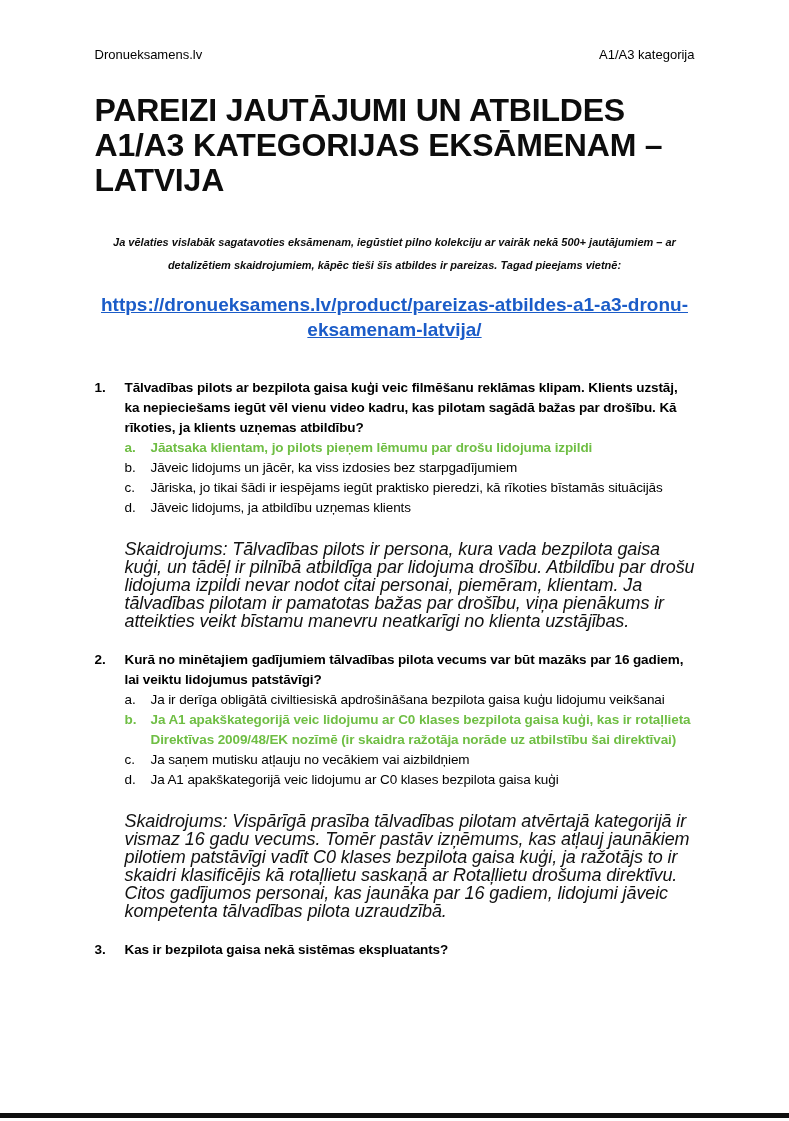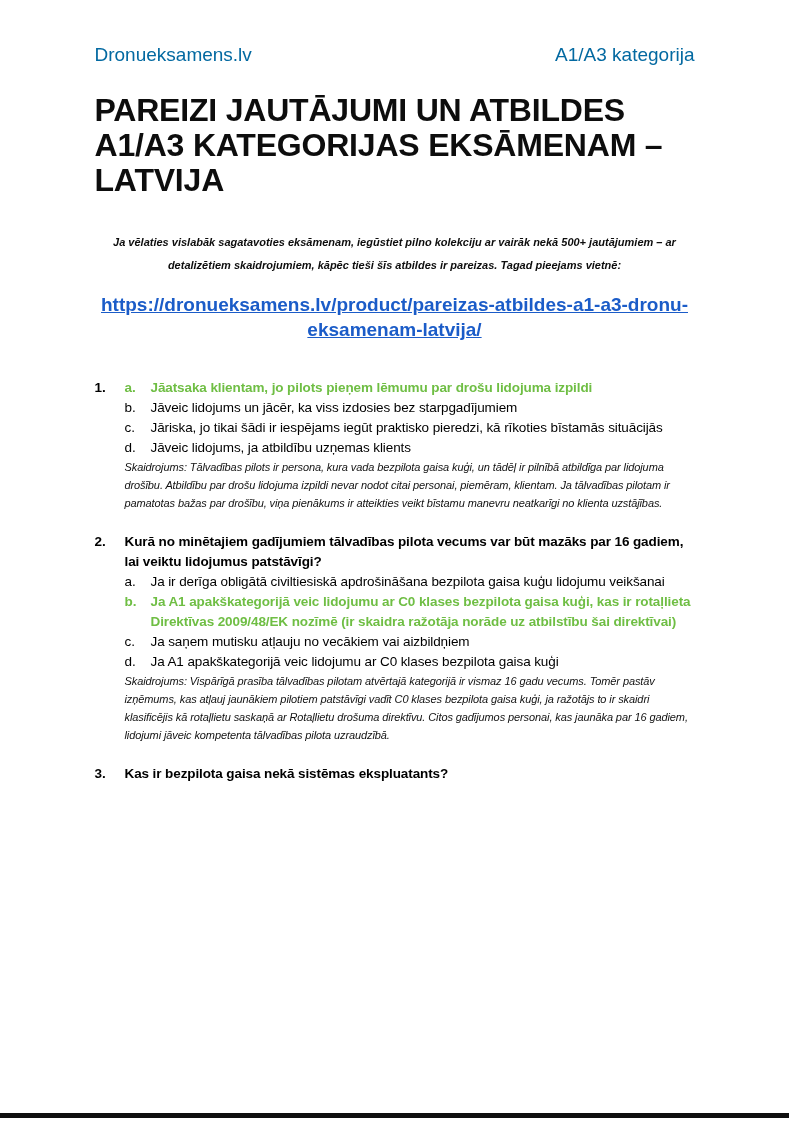--- a/index.html
+++ b/index.html
@@ -8,21 +8,21 @@
     width:789px;height:1121px;
     background:#ffffff;
     font-family:"Liberation Sans", sans-serif;
     color:#000000;
     overflow:hidden;
     margin:0 auto;
   }
   .content{ width:600px; margin:0 auto; padding-top:47px; }
   .header-row{
     display:flex; justify-content:space-between; align-items:flex-start;
-    font-size:19px; line-height:16px; color:#0369a1;
+    font-size:13px; line-height:16px; color:#000000;
   }
   .doc-title{
     margin-top:30px;
     text-align:left;
     font-size:32px; line-height:35px;
     font-weight:700; letter-spacing:-0.2px;
     color:#0d0d0d;
   }
   .subtitle{
     margin-top:21px;
@@ -62,22 +62,23 @@
     font-weight:700; font-size:13.5px; line-height:20px;
     letter-spacing:-0.1px;
   }
   .options{ margin-top:0px; }
   .option{ display:flex; font-size:13.5px; line-height:20px; }
   .letter{ width:26px; flex-shrink:0; }
   .otext{ flex:1; letter-spacing:-0.1px; }
   .option.correct{ color:#6fbe44; font-weight:700; }
   .explanation{
     margin-left:30px;
+    margin-top:22px;
     font-style:italic;
-    font-size:11px; line-height:18px;
+    font-size:18px; line-height:18px;
     letter-spacing:-0.1px;
     color:#111111;
   }
   .bottom-bar{
     position:absolute; left:0; bottom:3px;
     width:100%; height:5px;
     background:#0f0f0f;
   }
 </style>
 </head>
@@ -99,20 +100,21 @@
     <div class="link-wrap">
       <a href="#">https://dronueksamens.lv/product/pareizas-atbildes-a1-a3-dronu-eksamenam-latvija/</a>
     </div>
 
     <div class="questions">
 
       <div class="question-block">
         <div class="qrow">
           <div class="qnum">1.</div>
           <div class="qbody">
+            <div class="qtext">Tālvadības pilots ar bezpilota gaisa kuģi veic filmēšanu reklāmas klipam. Klients uzstāj, ka nepieciešams iegūt vēl vienu video kadru, kas pilotam sagādā bažas par drošību. Kā rīkoties, ja klients uzņemas atbildību?</div>
             <div class="options">
               <div class="option correct">
                 <span class="letter">a.</span>
                 <span class="otext">Jāatsaka klientam, jo pilots pieņem lēmumu par drošu lidojuma izpildi</span>
               </div>
               <div class="option">
                 <span class="letter">b.</span>
                 <span class="otext">Jāveic lidojums un jācēr, ka viss izdosies bez starpgadījumiem</span>
               </div>
               <div class="option">

